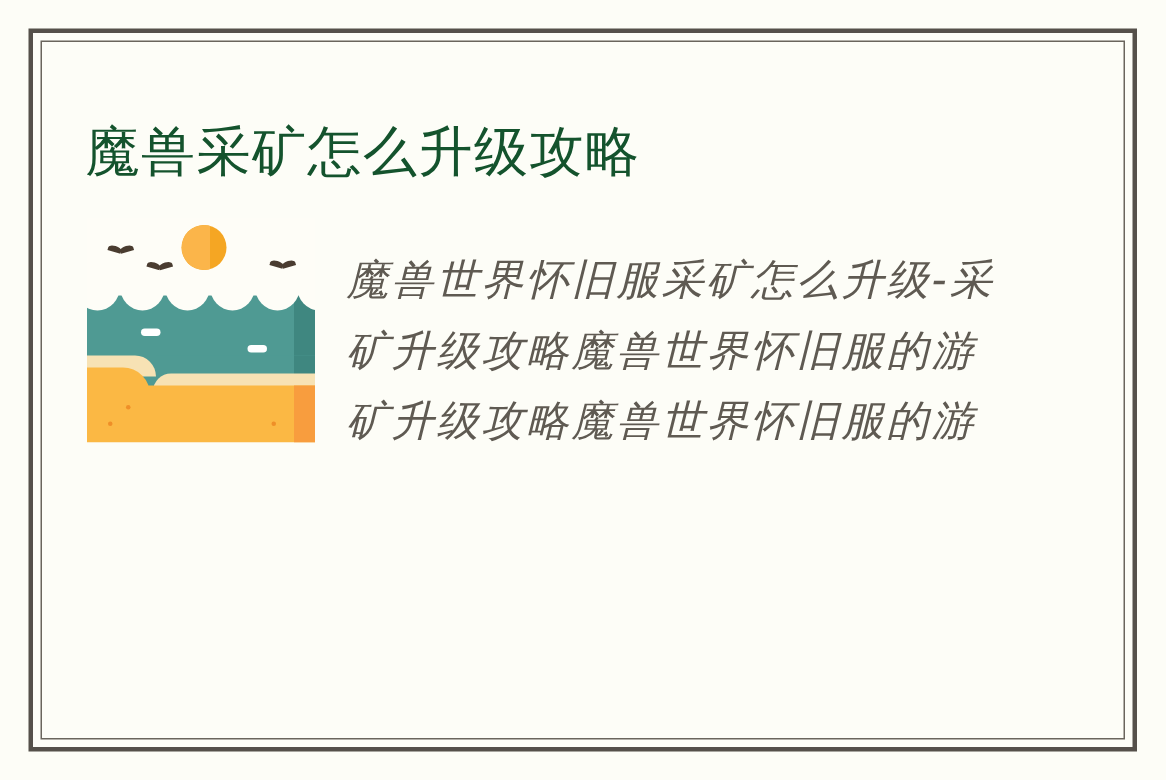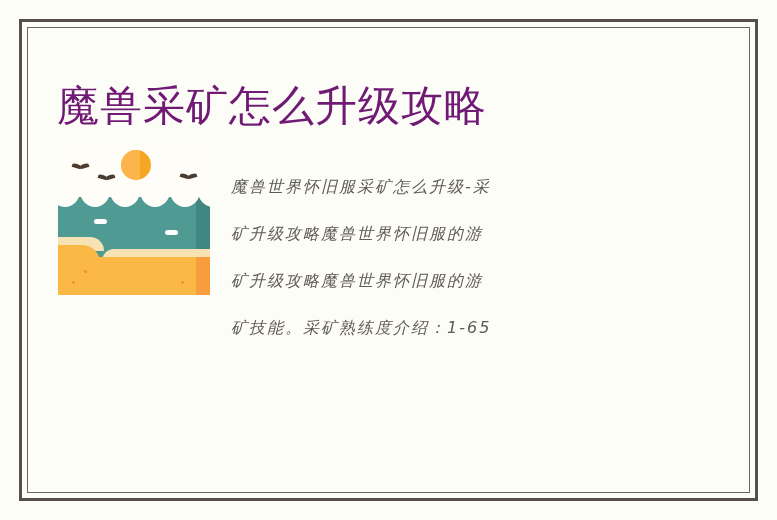--- a/index.html
+++ b/index.html
@@ -42,24 +42,24 @@
     border: 1px solid #6a655d;
     box-sizing: border-box;
     background: transparent;
   }
 
   
   .title {
     position: absolute;
     left: 57px;
     top: 56px;
-    font-size: 42px;
+    font-size: 36px;
     line-height: 44px;
     letter-spacing: 1px;
-    color: #701a75;
+    color: #14532d;
     font-family: "DejaVu Sans", "Liberation Sans", sans-serif;
     font-weight: 400;
     white-space: nowrap;
   }
 
   
   .thumb {
     position: absolute;
     left: 58px;
     top: 145px;
@@ -231,21 +231,21 @@
   .grain-2 { left: 14px; top: 136px; }
   .grain-3 { left: 123px; top: 136px; }
 
   
   .body-text {
     position: absolute;
     left: 231px;
     top: 163px;
     width: 420px;
     font-family: "DejaVu Sans", "Liberation Sans", sans-serif;
-    font-size: 16px;
+    font-size: 28px;
     line-height: 47px;
     letter-spacing: 2px;
     color: #5f5a52;
     font-style: italic;
   }
   .body-line { white-space: nowrap; display: block; }
 </style>
 </head>
 <body>
 
@@ -297,16 +297,15 @@
       <div class="grain grain-1"></div>
       <div class="grain grain-2"></div>
       <div class="grain grain-3"></div>
     </div>
   </div>
 
   <div class="body-text">
     <span class="body-line">魔兽世界怀旧服采矿怎么升级-采</span>
     <span class="body-line">矿升级攻略魔兽世界怀旧服的游</span>
     <span class="body-line">矿升级攻略魔兽世界怀旧服的游</span>
-    <span class="body-line">矿技能。采矿熟练度介绍：1-65</span>
   </div>
 
 </div>
 
 </body></html>

